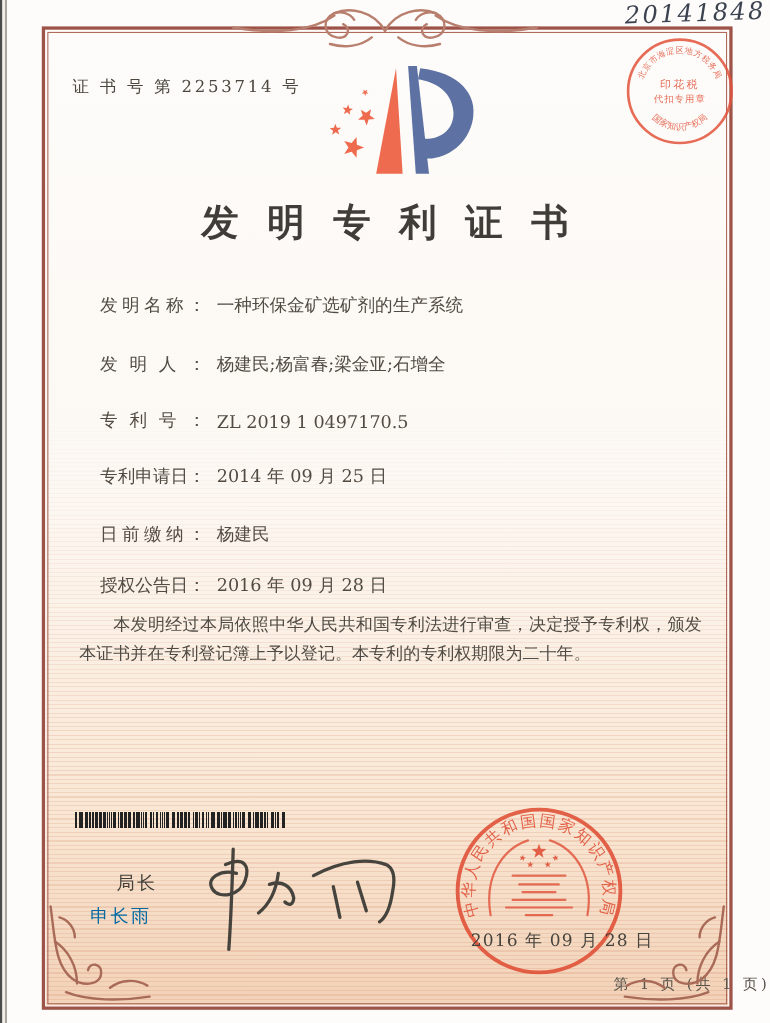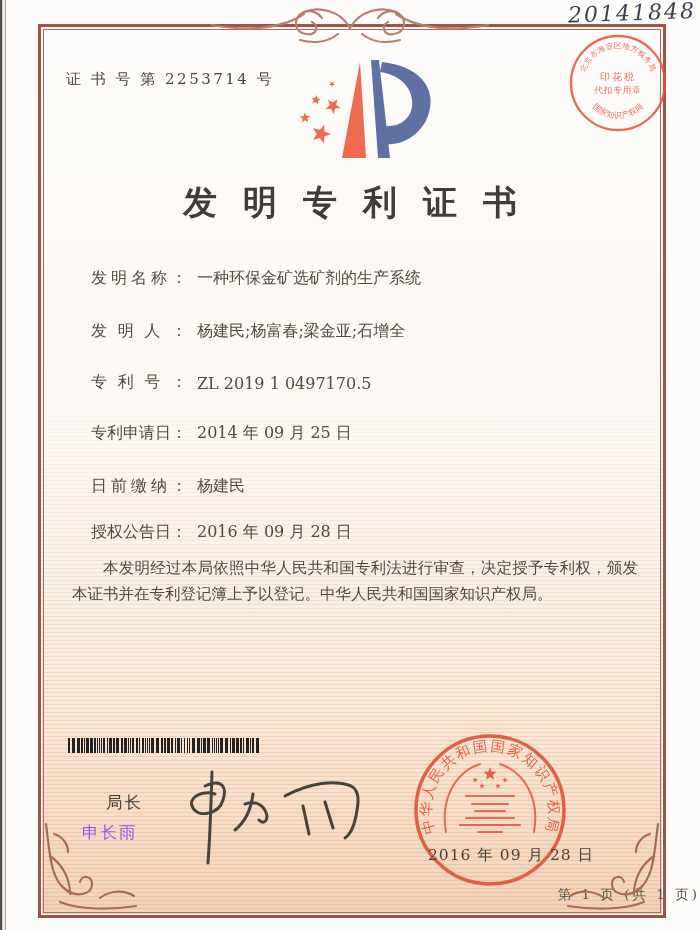--- a/index.html
+++ b/index.html
@@ -55,21 +55,21 @@
     vertical-align:bottom;
   }
   .field-value{margin-left:10px;}
   .body-text{
     left:72px;top:556px;width:566px;z-index:4;
     font-size:15.5px;line-height:25.5px;color:#4f4a43;text-align:justify;
   }
   .body-text p{margin:0;text-indent:2em;}
   .barcode{left:68px;top:738px;z-index:4;}
   .signer-title{left:82px;top:792px;font-size:16.5px;color:#433f39;z-index:4;letter-spacing:2px;margin-left:24px;}
-  .signer-name{left:82px;top:822px;font-size:16.5px;color:#8b5cf6;z-index:4;letter-spacing:2px;}
+  .signer-name{left:82px;top:822px;font-size:16.5px;color:#0369a1;z-index:4;letter-spacing:2px;}
   .signature{left:165px;top:766px;z-index:5;}
   .seal{left:402px;top:724px;z-index:4;opacity:.85;}
   .seal-date{left:428px;top:845px;z-index:5;font-size:15.5px;color:#46423c;letter-spacing:1px;white-space:nowrap;}
   .footer{
     left:0;top:886px;width:700px;text-align:right;z-index:4;
     font-size:13.5px;letter-spacing:3px;color:#57524a;
   }
   .tax-stamp{left:562px;top:28px;z-index:6;opacity:.85;}
   .ornament{z-index:5;pointer-events:none;}
   .ornament-top{left:210px;top:2px;}
@@ -168,21 +168,21 @@
   <span class="field-label">专利申请日：</span><span class="field-value">2014 年 09 月 25 日</span>
 </div>
 <div class="abs field-row" style="top:476px">
   <span class="field-label">日前缴纳：</span><span class="field-value">杨建民</span>
 </div>
 <div class="abs field-row" style="top:522px">
   <span class="field-label">授权公告日：</span><span class="field-value">2016 年 09 月 28 日</span>
 </div>
 
 <div class="abs body-text">
-  <p>本发明经过本局依照中华人民共和国专利法进行审查，决定授予专利权，颁发本证书并在专利登记簿上予以登记。中华人民共和国国家知识产权局。</p>
+  <p>本发明经过本局依照中华人民共和国专利法进行审查，决定授予专利权，颁发本证书并在专利登记簿上予以登记。本专利的专利权期限为二十年。</p>
 </div>
 
 <svg class="abs barcode" width="198" height="15" viewBox="0 0 198 15" shape-rendering="crispEdges">
     <rect x="0" y="0" width="2" height="15" fill="#222"></rect>
     <rect x="4" y="0" width="3" height="15" fill="#222"></rect>
     <rect x="9" y="0" width="3" height="15" fill="#222"></rect>
     <rect x="13" y="0" width="2" height="15" fill="#222"></rect>
     <rect x="16" y="0" width="1" height="15" fill="#222"></rect>
     <rect x="18" y="0" width="3" height="15" fill="#222"></rect>
     <rect x="22" y="0" width="3" height="15" fill="#222"></rect>

